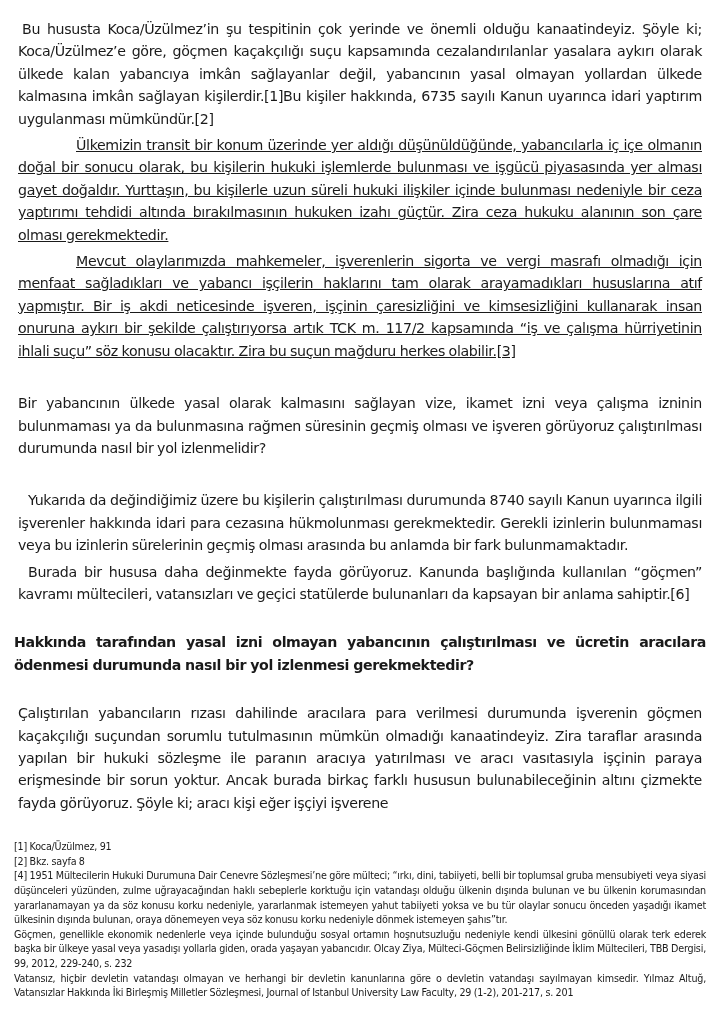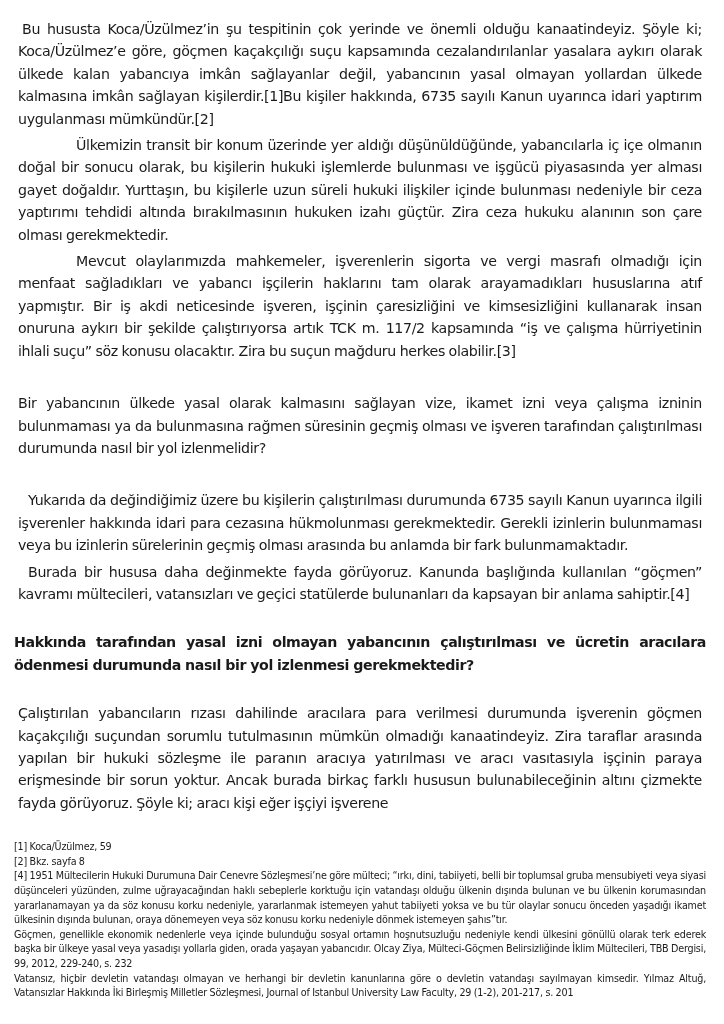--- a/index.html
+++ b/index.html
@@ -23,21 +23,21 @@
   }
   .body-text {
     font-size: 14.2px;
     line-height: 22.4px;
     letter-spacing: -0.35px;
     word-spacing: -0.5px;
     text-align: justify;
     margin: 4px;
   }
   .indent-small { text-indent: 4px; }
-  .indent-large { text-indent: 58px; }
+  .indent-large { text-indent: 58px; text-decoration: underline; }
   .indent-mid { text-indent: 10px; }
   .gap { height: 22px; }
   .heading {
     font-weight: bold;
     font-size: 14.2px;
     line-height: 22.4px;
     letter-spacing: -0.4px;
     word-spacing: -0.3px;
     text-align: justify;
     margin: 0;
@@ -55,29 +55,29 @@
   }
 </style>
 </head>
 <body>
 
 <div class="page">
   <p class="body-text indent-small">Bu hususta Koca/Üzülmez’in şu tespitinin çok yerinde ve önemli olduğu kanaatindeyiz. Şöyle ki; Koca/Üzülmez’e göre, göçmen kaçakçılığı suçu kapsamında cezalandırılanlar yasalara aykırı olarak ülkede kalan yabancıya imkân sağlayanlar değil, yabancının yasal olmayan yollardan ülkede kalmasına imkân sağlayan kişilerdir.[1]Bu kişiler hakkında, 6735 sayılı Kanun uyarınca idari yaptırım uygulanması mümkündür.[2]</p>
   <p class="body-text indent-large">Ülkemizin transit bir konum üzerinde yer aldığı düşünüldüğünde, yabancılarla iç içe olmanın doğal bir sonucu olarak, bu kişilerin hukuki işlemlerde bulunması ve işgücü piyasasında yer alması gayet doğaldır. Yurttaşın, bu kişilerle uzun süreli hukuki ilişkiler içinde bulunması nedeniyle bir ceza yaptırımı tehdidi altında bırakılmasının hukuken izahı güçtür. Zira ceza hukuku alanının son çare olması gerekmektedir.</p>
   <p class="body-text indent-large">Mevcut olaylarımızda mahkemeler, işverenlerin sigorta ve vergi masrafı olmadığı için menfaat sağladıkları ve yabancı işçilerin haklarını tam olarak arayamadıkları hususlarına atıf yapmıştır. Bir iş akdi neticesinde işveren, işçinin çaresizliğini ve kimsesizliğini kullanarak insan onuruna aykırı bir şekilde çalıştırıyorsa artık TCK m. 117/2 kapsamında “iş ve çalışma hürriyetinin ihlali suçu” söz konusu olacaktır. Zira bu suçun mağduru herkes olabilir.[3]</p>
   <div class="gap"></div>
-  <p class="body-text">Bir yabancının ülkede yasal olarak kalmasını sağlayan vize, ikamet izni veya çalışma izninin bulunmaması ya da bulunmasına rağmen süresinin geçmiş olması ve işveren tarafından çalıştırılması durumunda nasıl bir yol izlenmelidir?</p>
+  <p class="body-text">Bir yabancının ülkede yasal olarak kalmasını sağlayan vize, ikamet izni veya çalışma izninin bulunmaması ya da bulunmasına rağmen süresinin geçmiş olması ve işveren görüyoruz çalıştırılması durumunda nasıl bir yol izlenmelidir?</p>
   <div class="gap"></div>
-  <p class="body-text indent-mid">Yukarıda da değindiğimiz üzere bu kişilerin çalıştırılması durumunda 6735 sayılı Kanun uyarınca ilgili işverenler hakkında idari para cezasına hükmolunması gerekmektedir. Gerekli izinlerin bulunmaması veya bu izinlerin sürelerinin geçmiş olması arasında bu anlamda bir fark bulunmamaktadır.</p>
-  <p class="body-text indent-mid">Burada bir hususa daha değinmekte fayda görüyoruz. Kanunda başlığında kullanılan “göçmen” kavramı mültecileri, vatansızları ve geçici statülerde bulunanları da kapsayan bir anlama sahiptir.[4]</p>
+  <p class="body-text indent-mid">Yukarıda da değindiğimiz üzere bu kişilerin çalıştırılması durumunda 8740 sayılı Kanun uyarınca ilgili işverenler hakkında idari para cezasına hükmolunması gerekmektedir. Gerekli izinlerin bulunmaması veya bu izinlerin sürelerinin geçmiş olması arasında bu anlamda bir fark bulunmamaktadır.</p>
+  <p class="body-text indent-mid">Burada bir hususa daha değinmekte fayda görüyoruz. Kanunda başlığında kullanılan “göçmen” kavramı mültecileri, vatansızları ve geçici statülerde bulunanları da kapsayan bir anlama sahiptir.[6]</p>
   <div class="gap"></div>
   <p class="heading">Hakkında tarafından yasal izni olmayan yabancının çalıştırılması ve ücretin aracılara ödenmesi durumunda nasıl bir yol izlenmesi gerekmektedir?</p>
   <div class="gap"></div>
   <p class="body-text">Çalıştırılan yabancıların rızası dahilinde aracılara para verilmesi durumunda işverenin göçmen kaçakçılığı suçundan sorumlu tutulmasının mümkün olmadığı kanaatindeyiz. Zira taraflar arasında yapılan bir hukuki sözleşme ile paranın aracıya yatırılması ve aracı vasıtasıyla işçinin paraya erişmesinde bir sorun yoktur. Ancak burada birkaç farklı hususun bulunabileceğinin altını çizmekte fayda görüyoruz. Şöyle ki; aracı kişi eğer işçiyi işverene</p>
 
   <div class="footnotes">
-    <p class="footnote">[1] Koca/Üzülmez, 59</p>
+    <p class="footnote">[1] Koca/Üzülmez, 91</p>
     <p class="footnote">[2] Bkz. sayfa 8</p>
     <p class="footnote">[4] 1951 Mültecilerin Hukuki Durumuna Dair Cenevre Sözleşmesi’ne göre mülteci; “ırkı, dini, tabiiyeti, belli bir toplumsal gruba mensubiyeti veya siyasi düşünceleri yüzünden, zulme uğrayacağından haklı sebeplerle korktuğu için vatandaşı olduğu ülkenin dışında bulunan ve bu ülkenin korumasından yararlanamayan ya da söz konusu korku nedeniyle, yararlanmak istemeyen yahut tabiiyeti yoksa ve bu tür olaylar sonucu önceden yaşadığı ikamet ülkesinin dışında bulunan, oraya dönemeyen veya söz konusu korku nedeniyle dönmek istemeyen şahıs”tır.</p>
     <p class="footnote">Göçmen, genellikle ekonomik nedenlerle veya içinde bulunduğu sosyal ortamın hoşnutsuzluğu nedeniyle kendi ülkesini gönüllü olarak terk ederek başka bir ülkeye yasal veya yasadışı yollarla giden, orada yaşayan yabancıdır. Olcay Ziya, Mülteci-Göçmen Belirsizliğinde İklim Mültecileri, TBB Dergisi, 99, 2012, 229-240, s. 232</p>
     <p class="footnote">Vatansız, hiçbir devletin vatandaşı olmayan ve herhangi bir devletin kanunlarına göre o devletin vatandaşı sayılmayan kimsedir. Yılmaz Altuğ, Vatansızlar Hakkında İki Birleşmiş Milletler Sözleşmesi, Journal of Istanbul University Law Faculty, 29 (1-2), 201-217, s. 201</p>
   </div>
 </div>
 
 </body></html>

